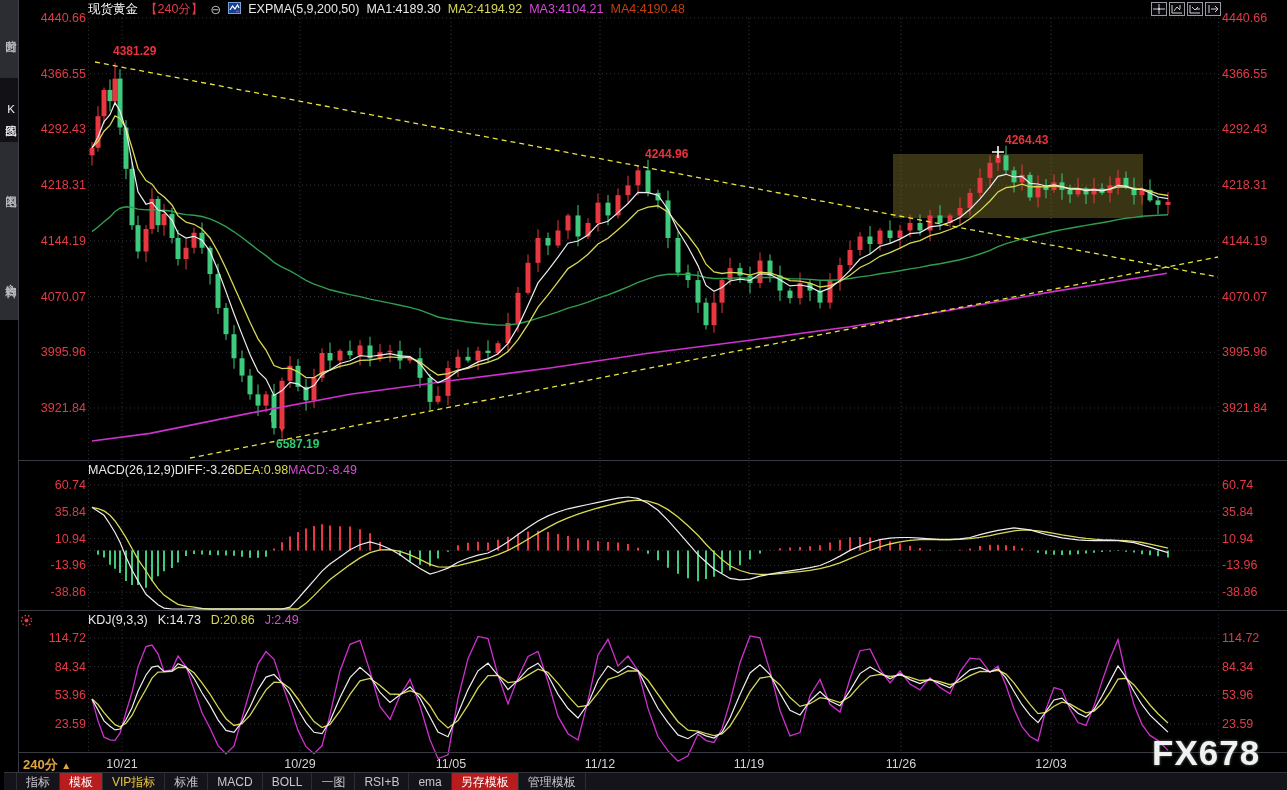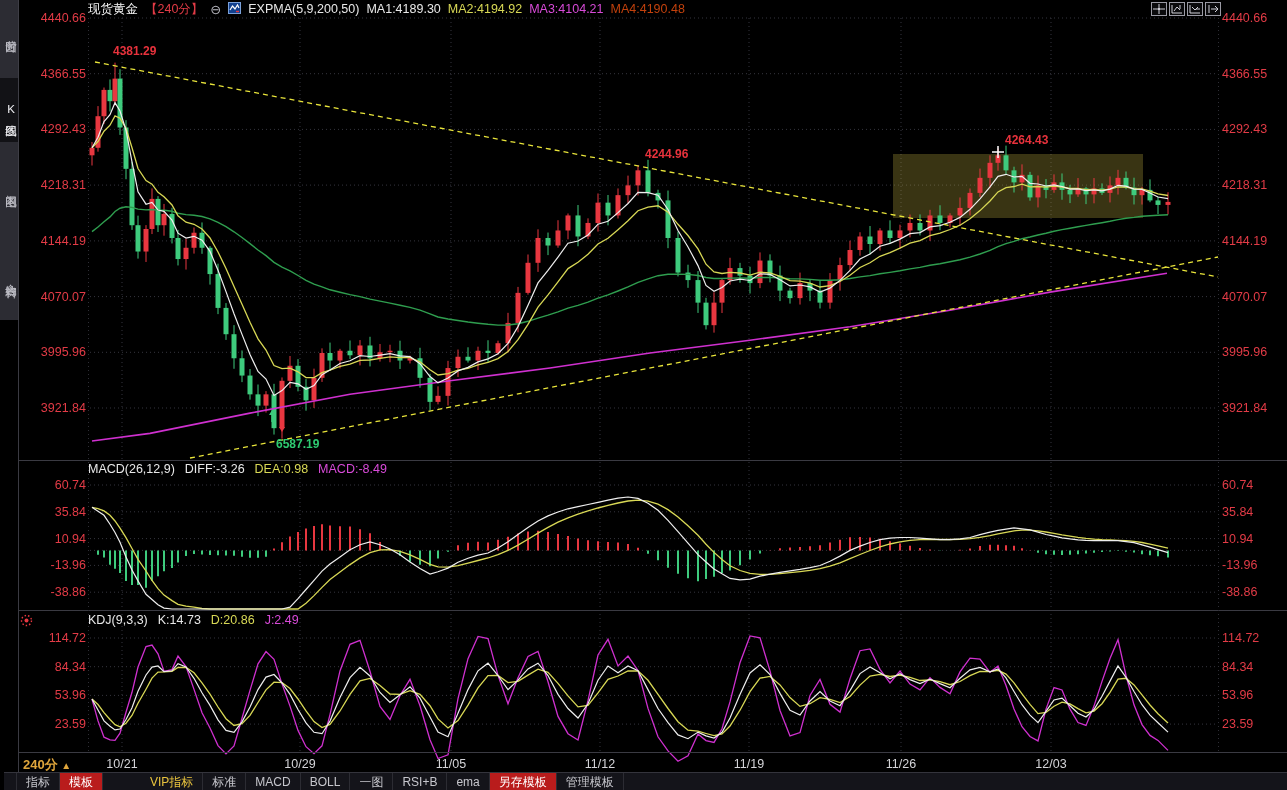--- a/index.html
+++ b/index.html
@@ -10,38 +10,38 @@
   
   #sidebar{position:absolute;left:0;top:0;width:18px;height:320px;background:#2c2c33;border-right:1px solid #3e3e46;z-index:4;}
   .side-item{position:absolute;left:0;width:18px;writing-mode:vertical-rl;text-orientation:upright;
              font-size:11.5px;letter-spacing:1px;color:#bcbcc4;text-align:center;cursor:pointer;}
   .side-item.active{background:#121216;color:#f0f0f4;}
   
   #header{position:absolute;left:88px;top:1px;height:16px;display:flex;align-items:center;gap:7px;
           font-size:12.5px;color:#e8e8e8;z-index:4;}
   .hdr-sym{color:#f2f2f2;} .hdr-period{color:#e23b46;} .hdr-minus{color:#b8b8c0;font-size:13px;}
   .c-white{color:#e8e8e8;} .c-yellow{color:#d8d855;} .c-magenta{color:#d84ad8;} .c-green{color:#c2410c;}
-  #macd-header{position:absolute;left:88px;top:462px;height:15px;display:flex;gap:10px;font-size:12.5px;z-index:4;}
+  #macd-header{position:absolute;left:88px;top:462px;height:15px;display:flex;font-size:12.5px;z-index:4;align-items:center;}
   #kdj-header{position:absolute;left:88px;top:613px;height:15px;display:flex;gap:10px;font-size:12.5px;z-index:4;}
   
   .ylab{position:absolute;font-size:12.5px;color:#e23b46;z-index:3;}
   .ylab.left{left:20px;width:66px;text-align:right;}
   .ylab.right{left:1222px;width:64px;text-align:left;}
   .datelab{position:absolute;top:757px;width:64px;text-align:center;font-size:12.5px;color:#d4d4d8;z-index:3;}
   
   .anno{position:absolute;font-size:12px;font-weight:bold;z-index:3;}
   
   #period-sel{position:absolute;left:23px;top:756px;color:#e0a63c;font-weight:bold;font-size:13px;z-index:4;cursor:pointer;}
   #period-sel .arr{font-size:10px;}
   #toolbar{position:absolute;left:4px;top:772px;right:0;height:18px;background:#14141a;display:flex;
            align-items:stretch;padding-left:12px;z-index:4;border-top:1px solid #34343c;}
   .tb-btn{height:18px;line-height:18px;padding:0 9px;color:#c6c6cc;font-size:12px;border-right:1px solid #2c2c33;cursor:pointer;}
   .tb-btn:first-child{border-left:1px solid #2c2c33;}
   .tb-btn.active{background:#b91c1c;color:#ffffff;}
-  .tb-btn.vip{color:#e9c43e;margin-left:38px;}
+  .tb-btn.vip{color:#e9c43e;}
   #watermark{position:absolute;left:1152px;top:733px;font-size:35px;font-weight:bold;color:#eef2f5;
              letter-spacing:1px;z-index:2;text-shadow:0 0 3px rgba(255,255,210,.45);}
   
   #tr-icons{position:absolute;left:1151px;top:2px;display:flex;gap:2px;z-index:4;}
   .tr-btn{width:14px;height:12px;border:1px solid #9a9aa4;display:flex;align-items:center;justify-content:center;cursor:pointer;background:#0a0a0c;}
   #sun-icon{position:absolute;left:19px;top:613px;width:15px;height:15px;z-index:4;cursor:pointer;}
   .mini-chart{display:inline-block;}
 </style>
 </head>
 <body>
@@ -555,20 +555,21 @@
       <div class="tb-btn">标准</div>
       <div class="tb-btn">MACD</div>
       <div class="tb-btn">BOLL</div>
       <div class="tb-btn">一图</div>
       <div class="tb-btn">RSI+B</div>
       <div class="tb-btn">ema</div>
       <div class="tb-btn active">另存模板</div>
       <div class="tb-btn">管理模板</div>
     </div>
 
+  <div id="watermark">FX678</div>
 <div class="ylab left ovl" style="top: 11px;">4440.66</div>
     <div class="ylab right ovl" style="top: 11px;">4440.66</div>
     <div class="ylab left ovl" style="top: 66.7px;">4366.55</div>
     <div class="ylab right ovl" style="top: 66.7px;">4366.55</div>
     <div class="ylab left ovl" style="top: 122.4px;">4292.43</div>
     <div class="ylab right ovl" style="top: 122.4px;">4292.43</div>
     <div class="ylab left ovl" style="top: 178.1px;">4218.31</div>
     <div class="ylab right ovl" style="top: 178.1px;">4218.31</div>
     <div class="ylab left ovl" style="top: 233.9px;">4144.19</div>
     <div class="ylab right ovl" style="top: 233.9px;">4144.19</div>

